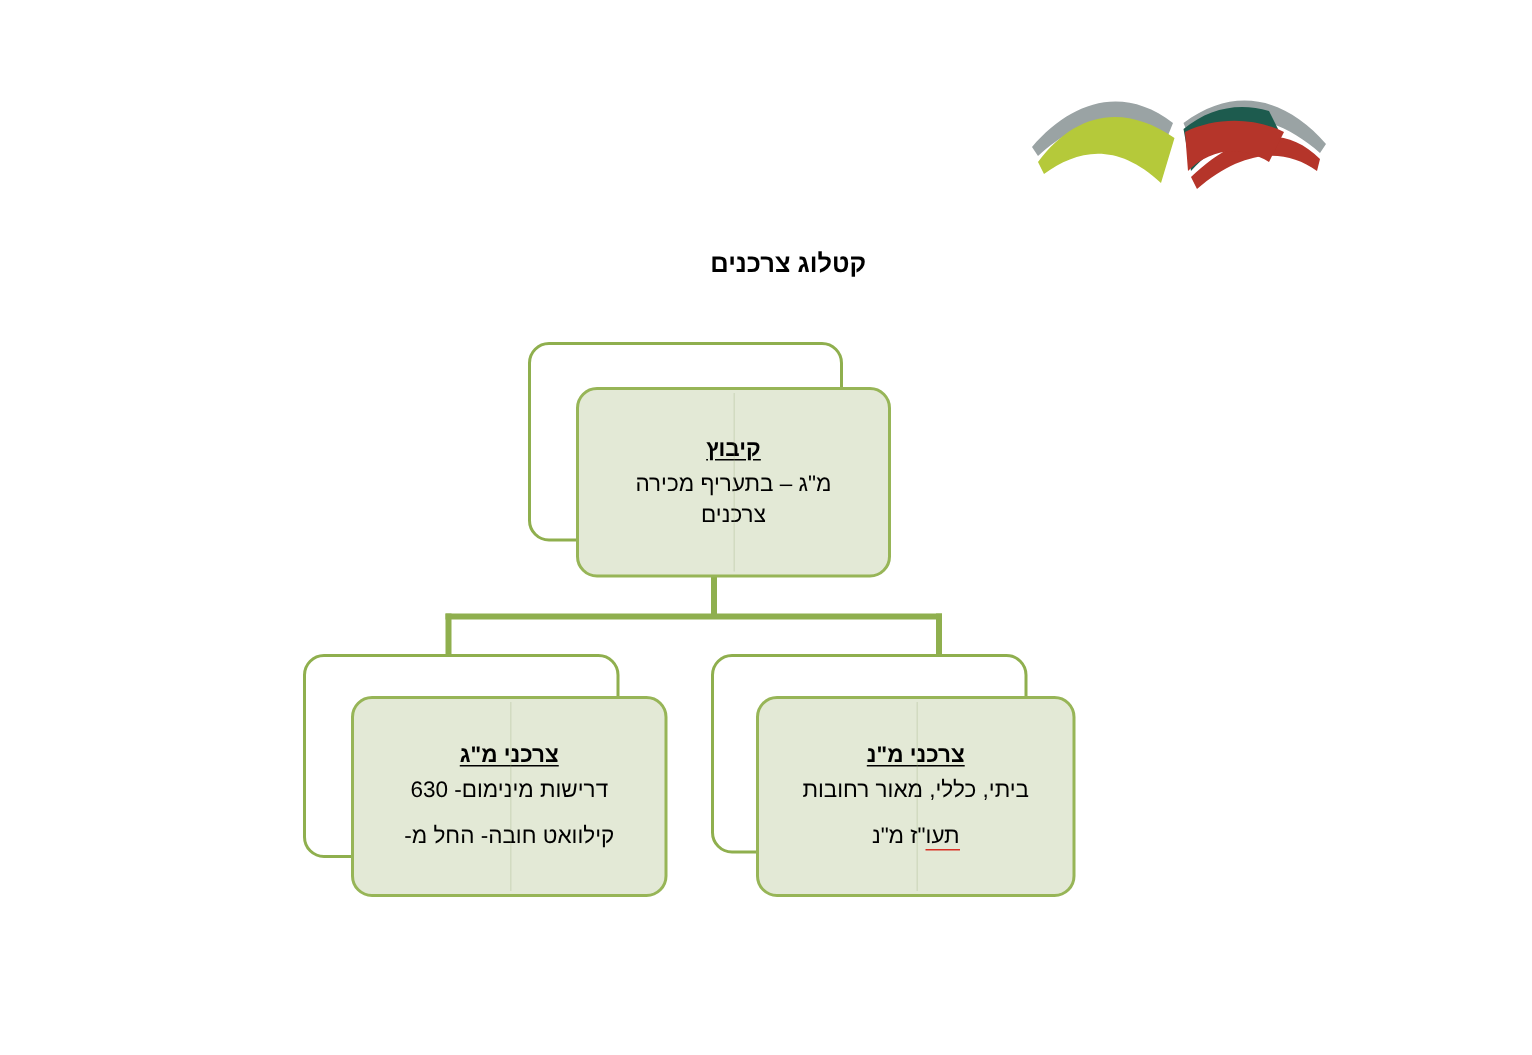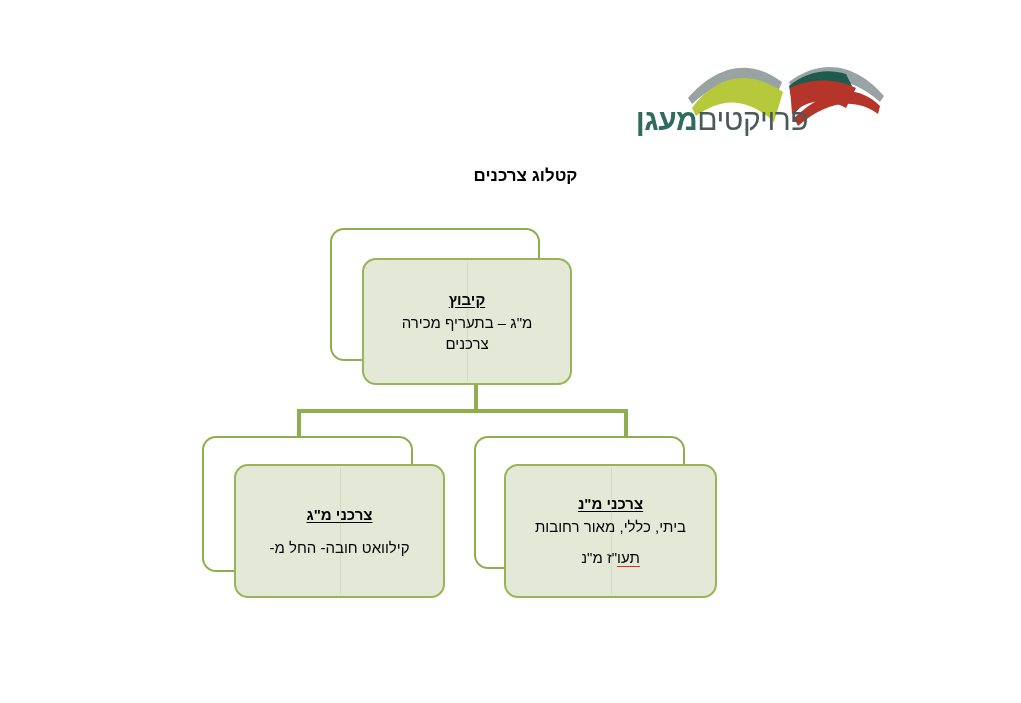--- a/index.html
+++ b/index.html
@@ -145,51 +145,51 @@
 
         <path d="M198 44 C 172 14, 138 4, 103 30 L 107 40 C 140 17, 170 29, 194 50 Z" fill="#9aa3a4"></path>
 
         <path d="M160 22 C 140 16, 120 20, 103 34 L 108 62 C 126 42, 146 34, 166 34 Z" fill="#1d5b4e"></path>
 
         <path d="M194 54 C 170 30, 140 36, 108 66 L 112 74 C 142 48, 170 46, 192 62 Z" fill="#b5352a"></path>
         <path d="M104 36 C 124 26, 150 26, 170 36 L 160 56 C 140 44, 120 48, 106 62 Z" fill="#b5352a"></path>
       </svg>
     </div>
 
-    <div id="logo-wordmark"><span class="wm-light">פרויקטים</span><span class="wm-bold">מעגן</span></div>
   </div>
 
   <div id="doc-title">
     <span class="title-inner">קטלוג צרכנים</span>
   </div>
 
   <div class="conn" style="left:474px; top:383px; width:4px; height:28px;"></div>
 
   <div class="conn" style="left:297px; top:409px; width:331px; height:4px;"></div>
 
   <div class="conn" style="left:297px; top:409px; width:4px; height:30px;"></div>
 
   <div class="conn" style="left:624px; top:409px; width:4px; height:30px;"></div>
 
-  <div class="stack" style="left:330px; top:228px; width:242px; height:157px;">
+  <div class="stack" style="left:352px; top:228px; width:242px; height:157px;">
     <div class="box-back" style="width:210px; height:133px;"></div>
     <div class="box-front" style="left:32px; top:30px; width:210px; height:127px;">
       <div class="node-title">קיבוץ</div>
       <div class="node-line node-para">
         <div>מ"ג – בתעריף מכירה</div>
         <div>צרכנים</div>
       </div>
     </div>
   </div>
 
   <div class="stack" style="left:202px; top:436px; width:243px; height:162px;">
     <div class="box-back" style="width:211px; height:136px;"></div>
     <div class="box-front" style="left:32px; top:28px; width:211px; height:134px;">
       <div class="node-title">צרכני מ"ג</div>
       <div class="node-line node-para">
+        <div>דרישות מינימום- 630</div>
       </div>
       <div class="node-gap"></div>
       <div class="node-line node-para">
         <div>קילוואט חובה- החל מ-</div>
       </div>
     </div>
   </div>
 
   <div class="stack" style="left:474px; top:436px; width:243px; height:162px;">
     <div class="box-back" style="width:211px; height:133px;"></div>

